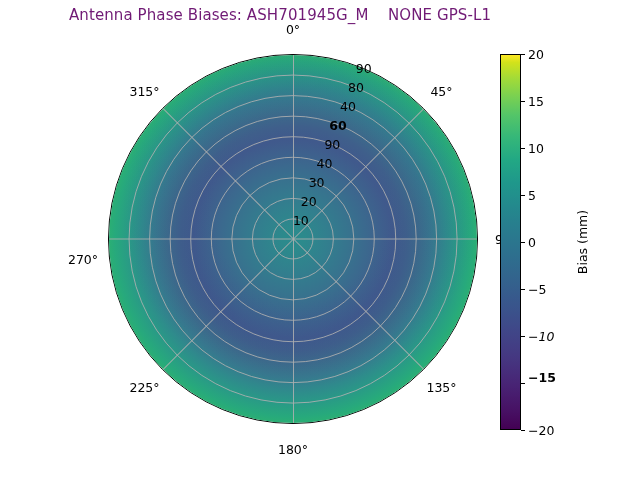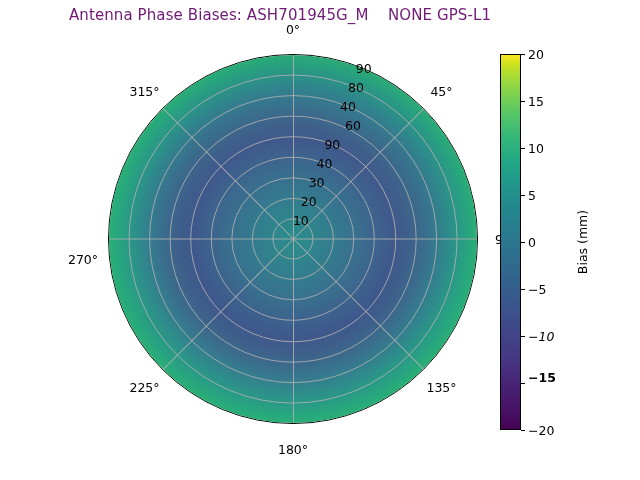--- a/index.html
+++ b/index.html
@@ -227,21 +227,21 @@
           <div class="grid-spoke" style="height: 185px; transform: rotate(-90deg);"></div>
           <div class="grid-spoke" style="height: 185px; transform: rotate(-135deg);"></div>
         </div>
     </div>
     <div id="r-labels">
         <div class="r-label" style="left: 192.866px; top: 166.009px;">10</div>
         <div class="r-label" style="left: 200.733px; top: 147.018px;">20</div>
         <div class="r-label" style="left: 208.599px; top: 128.027px;">30</div>
         <div class="r-label" style="left: 216.465px; top: 109.037px; text-align: center;">40</div>
         <div class="r-label" style="left: 224.331px; top: 90.0457px;">90</div>
-        <div class="r-label" style="left: 245px; top: 71.0549px;">60</div>
+        <div class="r-label" style="left: 230px; top: 71.0549px; font-weight: bold;">60</div>
         <div class="r-label" style="left: 240.064px; top: 52.064px;">40</div>
         <div class="r-label" style="left: 247.93px; top: 33.0731px;">80</div>
         <div class="r-label" style="left: 255.796px; top: 14.0823px;">90</div>
       </div>
   </div>
 
   <div id="theta-labels">
       <div class="theta-label" style="left: 293px; top: 29px;">0°</div>
       <div class="theta-label" style="left: 441.492px; top: 90.5076px;">45°</div>
       <div class="theta-label" style="left: 503px; top: 239px;">90</div>

